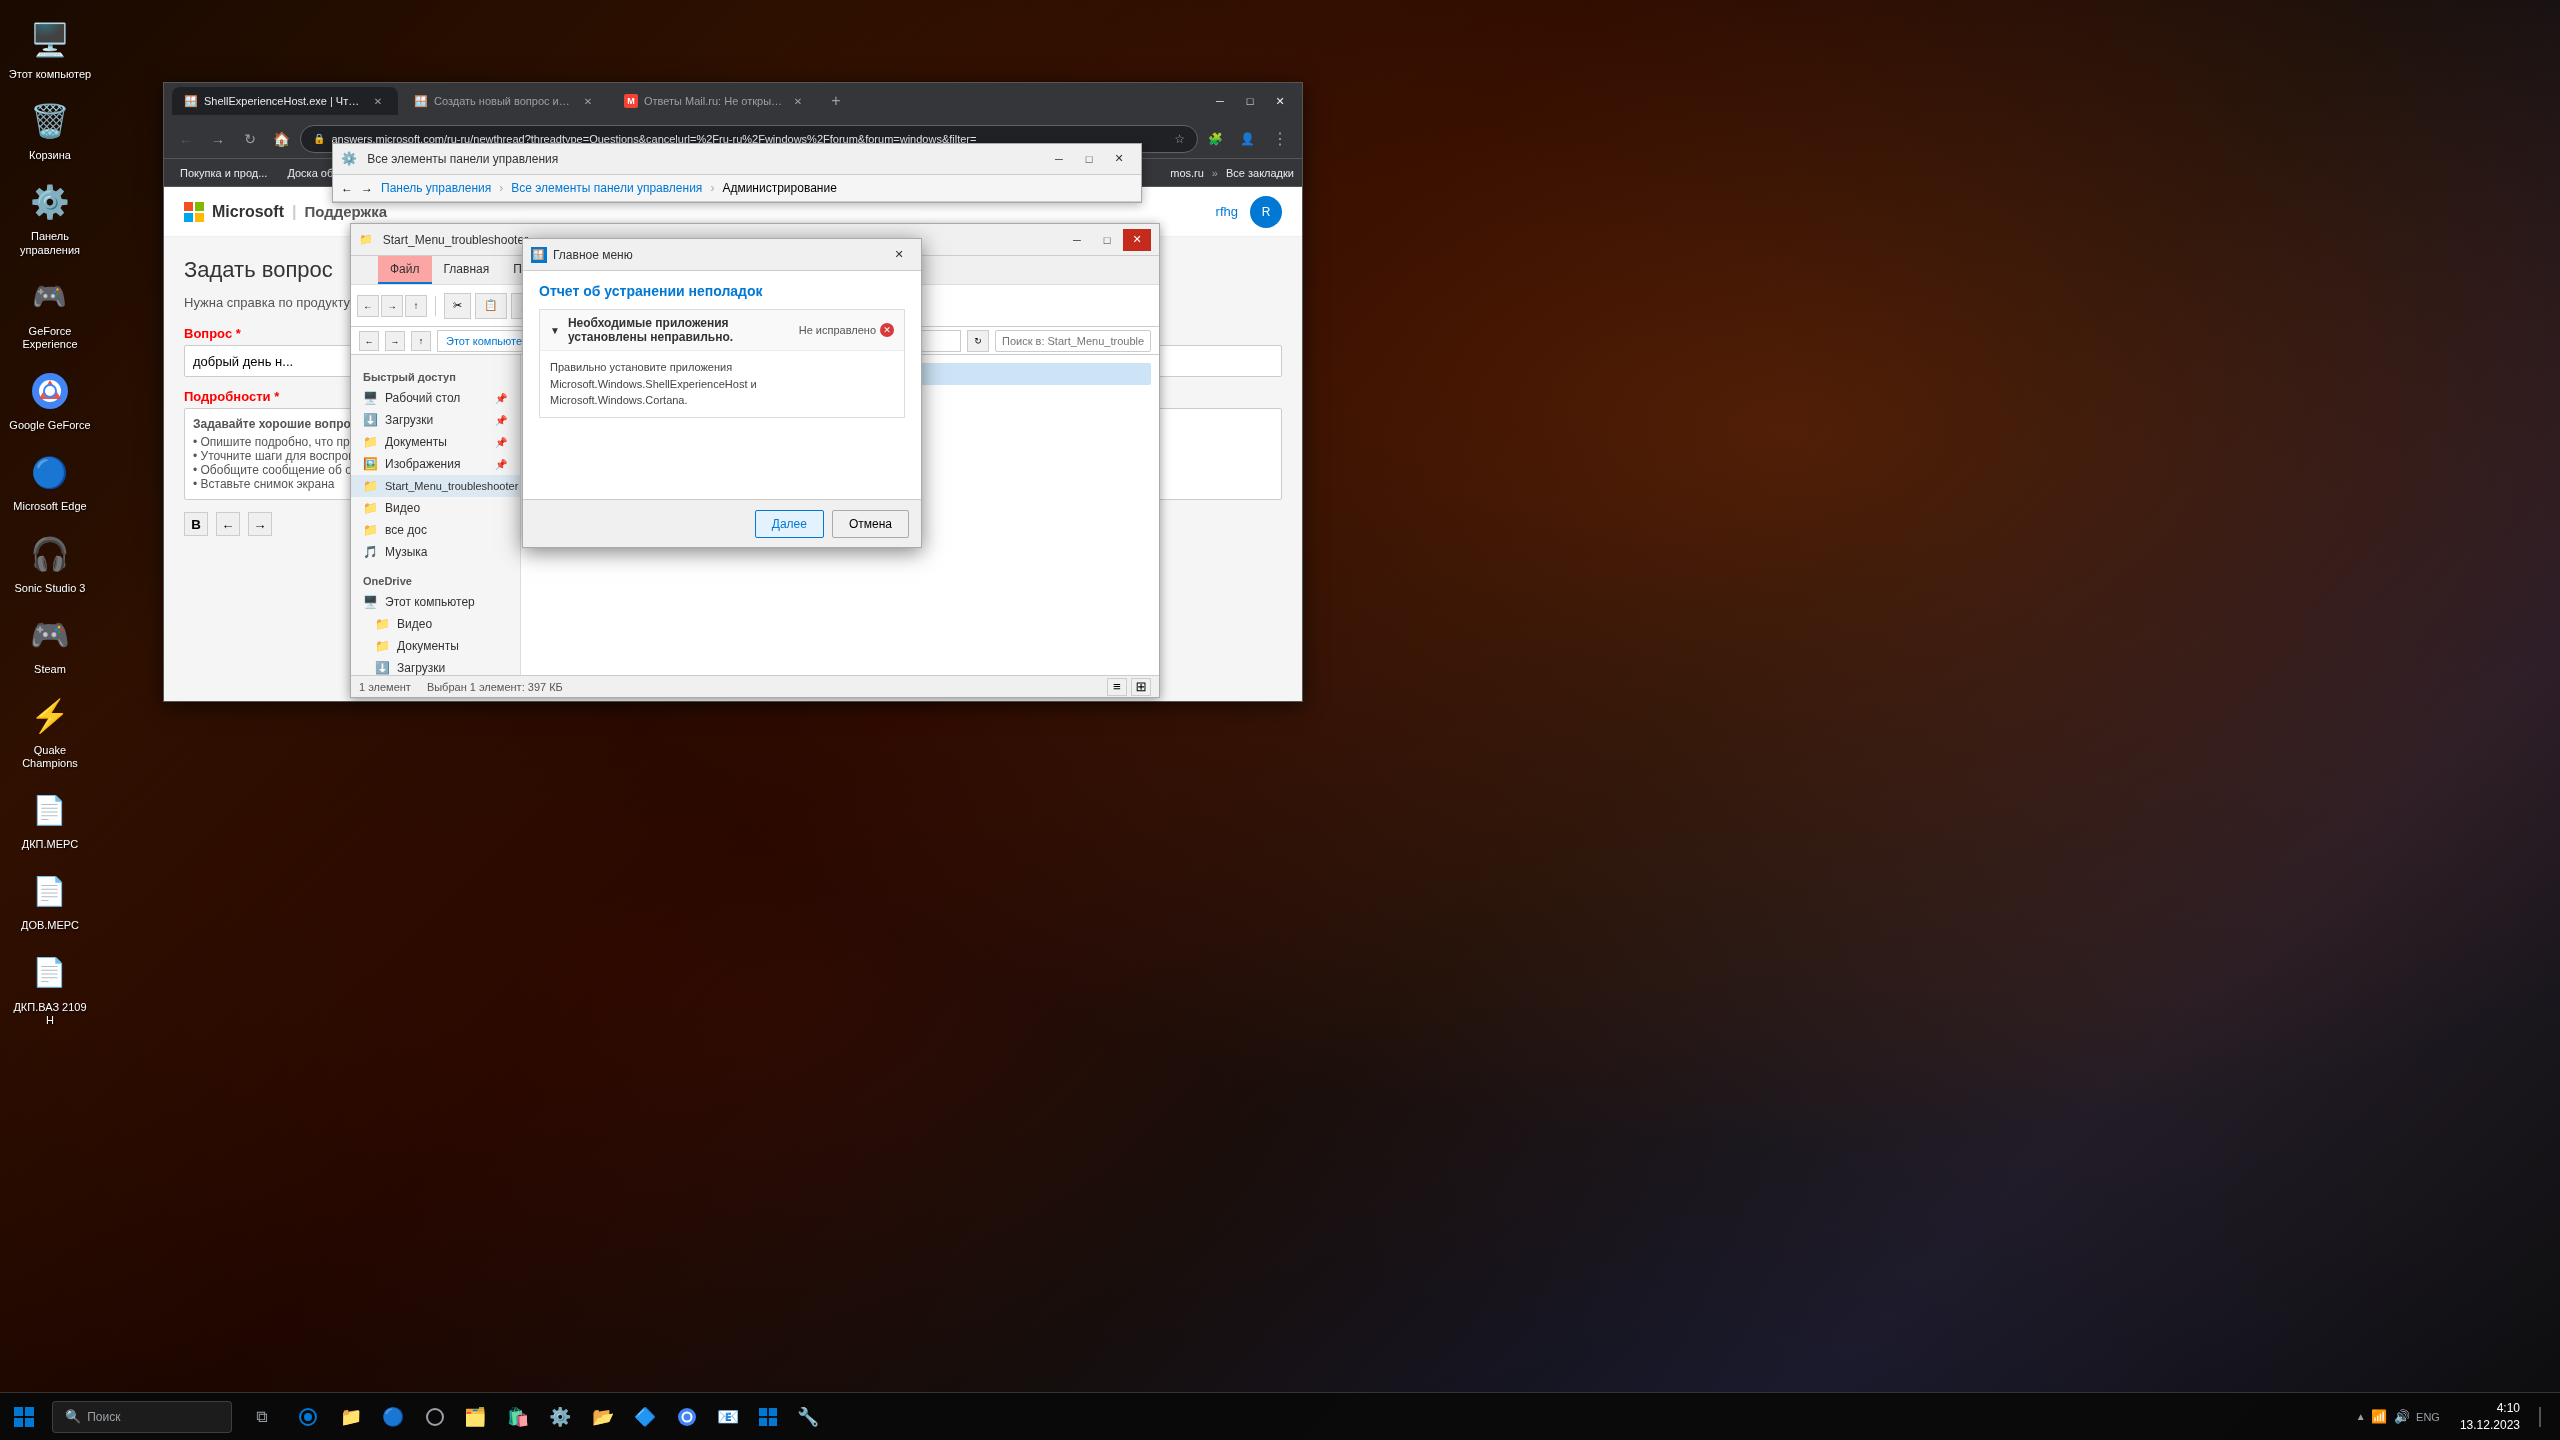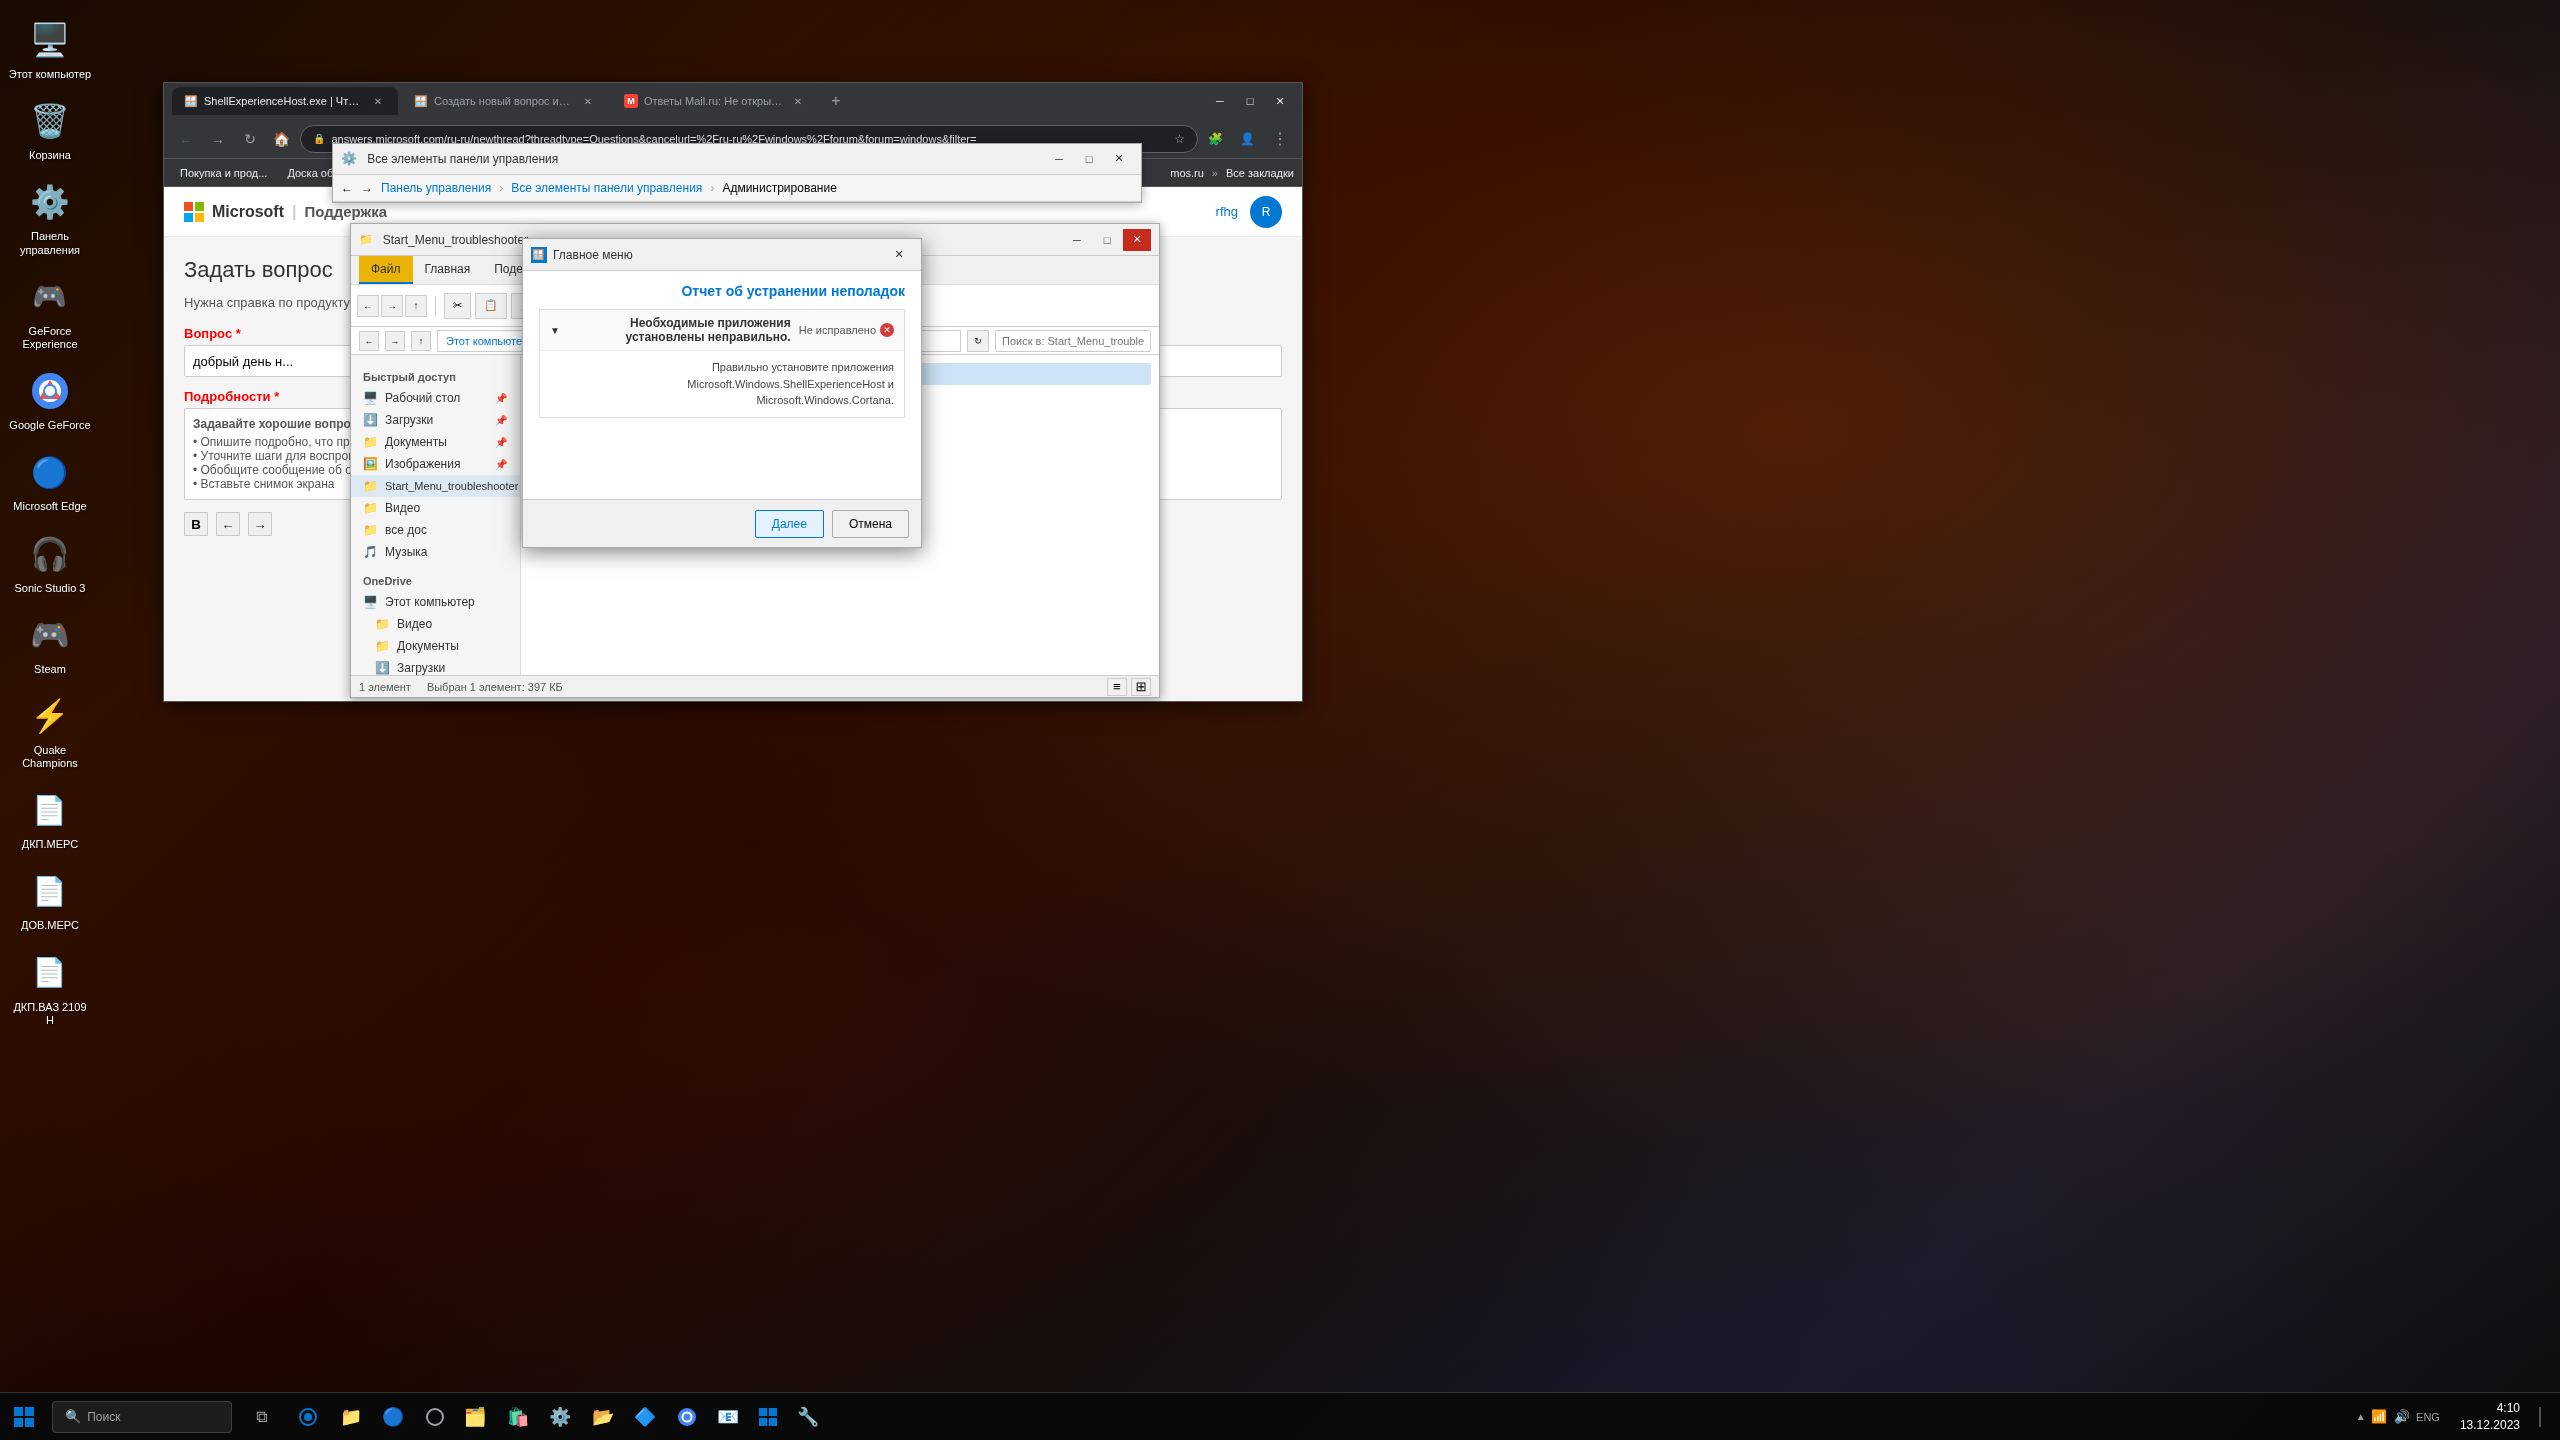--- a/index.html
+++ b/index.html
@@ -415,22 +415,23 @@
       padding: 0 12px;
       height: 28px;
       display: flex;
       align-items: center;
       font-size: 12px;
       color: #333;
       cursor: pointer;
       border-bottom: 2px solid transparent;
     }
     .ribbon-tab.active {
-      background: #eab308;
+      background: #fca5a5;
       border-bottom: 2px solid #0078d4;
+      margin-left: 19px;
     }
 
     .win-ribbon-content {
       background: #fff;
       height: 48px;
       border-top: 1px solid #ddd;
       display: flex;
       align-items: center;
       padding: 0 8px;
       gap: 8px;
@@ -569,21 +570,20 @@
       justify-content: center;
       color: #fff;
       font-size: 10px;
       font-weight: bold;
     }
 
     .diag-content {
       flex: 1;
       padding: 12px 16px;
       overflow-y: auto;
-      text-align: right;
     }
 
     .diag-section-title {
       font-size: 14px;
       color: #0078d4;
       font-weight: 600;
       margin-bottom: 10px;
     }
 
     .diag-issue-item {

